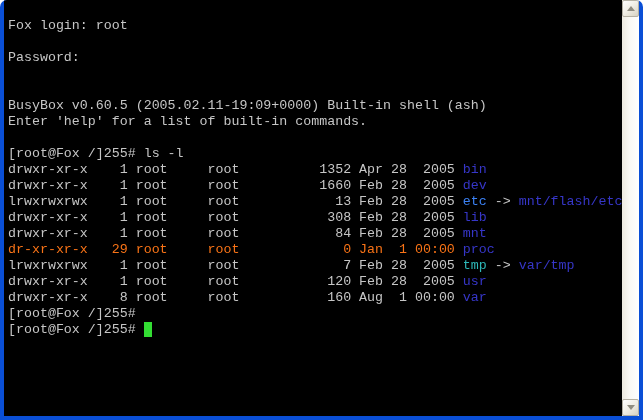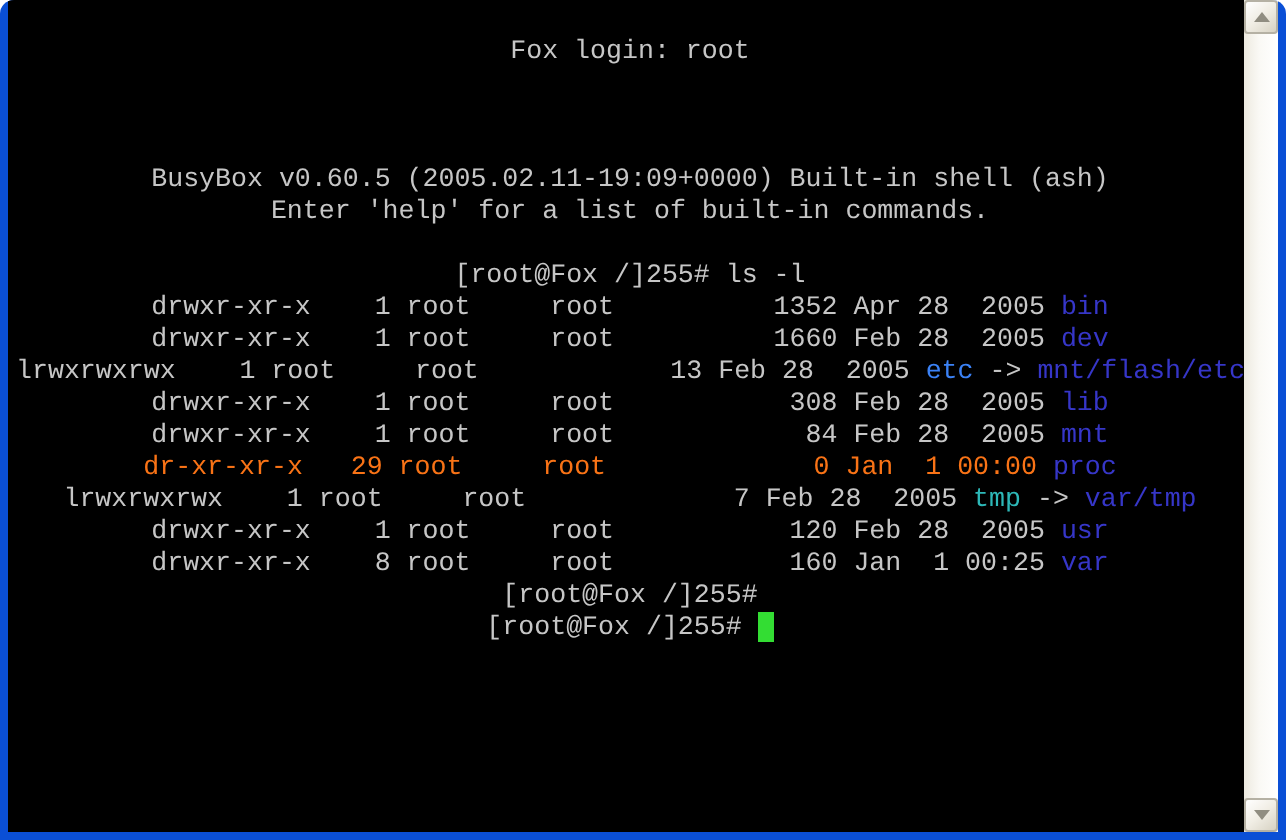--- a/index.html
+++ b/index.html
@@ -44,21 +44,20 @@
   
   .content{flex:1;display:flex;margin:0 4px 4px 4px;min-height:0;}
   .screen{
     flex:1;background:#000;overflow:hidden;
     padding:18px 0 0 4px;box-sizing:border-box;
   }
   .term-line{
     font-family:"Liberation Mono","DejaVu Sans Mono",monospace;
     font-size:13.3px;line-height:16px;height:16px;
     white-space:pre;
-    text-align:center;
   }
   .term-line span{white-space:pre;}
 
   
   .scrollbar{
     flex:0 0 17px;width:17px;display:flex;flex-direction:column;
     background:linear-gradient(to right,#E7E4D9 0%,#F7F6F1 45%,#FEFEFC 100%);
   }
   .sb-btn{
     flex:0 0 17px;height:17px;box-sizing:border-box;
@@ -74,35 +73,36 @@
 </head>
 <body>
 
 <div class="window">
 
 
   <div class="content">
     <div class="screen">
         <div class="term-line"><span style="color: rgb(198, 198, 198);">Fox login: root</span></div>
         <div class="term-line"></div>
+        <div class="term-line"><span style="color: rgb(198, 198, 198);">Password:</span></div>
         <div class="term-line"></div>
         <div class="term-line"></div>
         <div class="term-line"><span style="color: rgb(198, 198, 198);">BusyBox v0.60.5 (2005.02.11-19:09+0000) Built-in shell (ash)</span></div>
         <div class="term-line"><span style="color: rgb(198, 198, 198);">Enter 'help' for a list of built-in commands.</span></div>
         <div class="term-line"></div>
         <div class="term-line"><span style="color: rgb(198, 198, 198);">[root@Fox /]255# ls -l</span></div>
         <div class="term-line"><span style="color: rgb(198, 198, 198);">drwxr-xr-x    1 root     root          1352 Apr 28  2005 </span><span style="color: rgb(54, 54, 200);">bin</span></div>
         <div class="term-line"><span style="color: rgb(198, 198, 198);">drwxr-xr-x    1 root     root          1660 Feb 28  2005 </span><span style="color: rgb(54, 54, 200);">dev</span></div>
         <div class="term-line"><span style="color: rgb(198, 198, 198);">lrwxrwxrwx    1 root     root            13 Feb 28  2005 </span><span style="color: #3b82f6;">etc</span><span style="color: rgb(198, 198, 198);"> -&gt; </span><span style="color: rgb(54, 54, 200);">mnt/flash/etc</span></div>
         <div class="term-line"><span style="color: rgb(198, 198, 198);">drwxr-xr-x    1 root     root           308 Feb 28  2005 </span><span style="color: rgb(54, 54, 200);">lib</span></div>
         <div class="term-line"><span style="color: rgb(198, 198, 198);">drwxr-xr-x    1 root     root            84 Feb 28  2005 </span><span style="color: rgb(54, 54, 200);">mnt</span></div>
         <div class="term-line"><span style="color: #f97316;">dr-xr-xr-x   29 root     root             0 Jan  1 00:00 </span><span style="color: rgb(54, 54, 200);">proc</span></div>
         <div class="term-line"><span style="color: rgb(198, 198, 198);">lrwxrwxrwx    1 root     root             7 Feb 28  2005 </span><span style="color: rgb(45, 184, 184);">tmp</span><span style="color: rgb(198, 198, 198);"> -&gt; </span><span style="color: rgb(54, 54, 200);">var/tmp</span></div>
         <div class="term-line"><span style="color: rgb(198, 198, 198);">drwxr-xr-x    1 root     root           120 Feb 28  2005 </span><span style="color: rgb(54, 54, 200);">usr</span></div>
-        <div class="term-line"><span style="color: rgb(198, 198, 198);">drwxr-xr-x    8 root     root           160 Jan  1 00:25 </span><span style="color: rgb(54, 54, 200);">var</span></div>
+        <div class="term-line"><span style="color: rgb(198, 198, 198);">drwxr-xr-x    8 root     root           160 Aug  1 00:00 </span><span style="color: rgb(54, 54, 200);">var</span></div>
         <div class="term-line"><span style="color: rgb(198, 198, 198);">[root@Fox /]255#</span></div>
         <div class="term-line"><span style="color: rgb(198, 198, 198);">[root@Fox /]255# </span><span style="color: rgb(0, 0, 0); background: rgb(51, 221, 51);"> </span></div>
       </div>
     <div class="scrollbar">
       <div class="sb-btn">
           <span class="chev up"></span>
         </div>
       <div class="sb-thumb"></div>
       <div class="sb-btn">
           <span class="chev down"></span>

